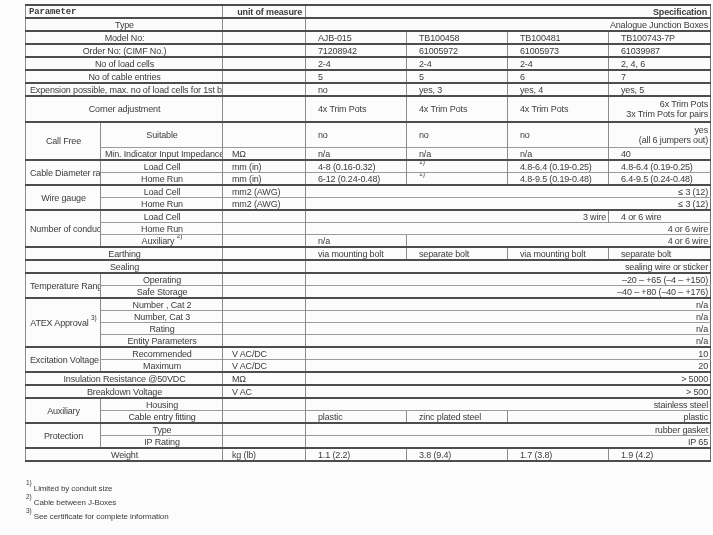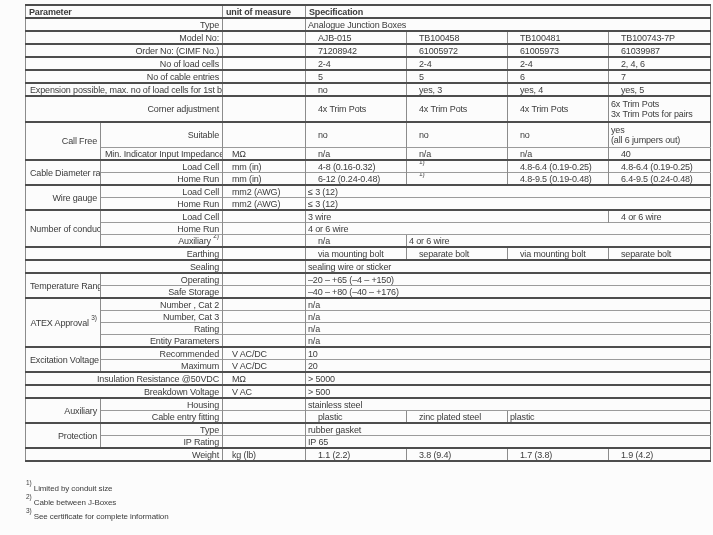--- a/index.html
+++ b/index.html
@@ -12,28 +12,28 @@
     border-collapse:collapse;table-layout:fixed;
     font-size:9px;letter-spacing:-0.15px;
     border:1px solid #6e6e6e;border-top:2px solid #4d4d4d;border-bottom:2px solid #4d4d4d;
   }
   .spec th,.spec td{
     border-left:1px solid #8c8c8c;border-top:1px solid #9b9b9b;
     height:11px;padding:0 3px;vertical-align:middle;
     white-space:nowrap;overflow:hidden;
   }
   .spec thead th{font-weight:bold;border-top:none;}
-  .h-param{text-align:left;padding-left:4px;}
-  .h-unit,.h-spec{text-align:left;}
+  .h-param{text-align:left;padding-left:4px;font-family:Liberation Mono, monospace;}
+  .h-unit,.h-spec{text-align:right;}
   tr.group-start td{border-top:2px solid #4d4d4d;}
   tr.tall td{height:24px;margin-left:20px;}
-  td.param-cell,td.sub-cell{text-align:right;padding-left:4px;}
+  td.param-cell,td.sub-cell{text-align:center;padding-left:4px;}
   td.unit-cell{text-align:left;padding-left:9px;}
   td.value-cell{text-align:left;padding-left:12px;}
-  td.value-cell.center{text-align:left;padding:0 2px;}
+  td.value-cell.center{text-align:right;padding:0 2px;}
   sup{font-size:6.5px;letter-spacing:0;position:relative;top:-2px;line-height:0;}
   .ln{line-height:10px;}
   .footnotes{position:absolute;left:26px;top:482px;font-size:8px;letter-spacing:-0.1px;}
   .footnote{line-height:14px;}
   .footnote sup{margin-right:2px;}
 </style>
 </head>
 <body>
 
 <div class="sheet">

